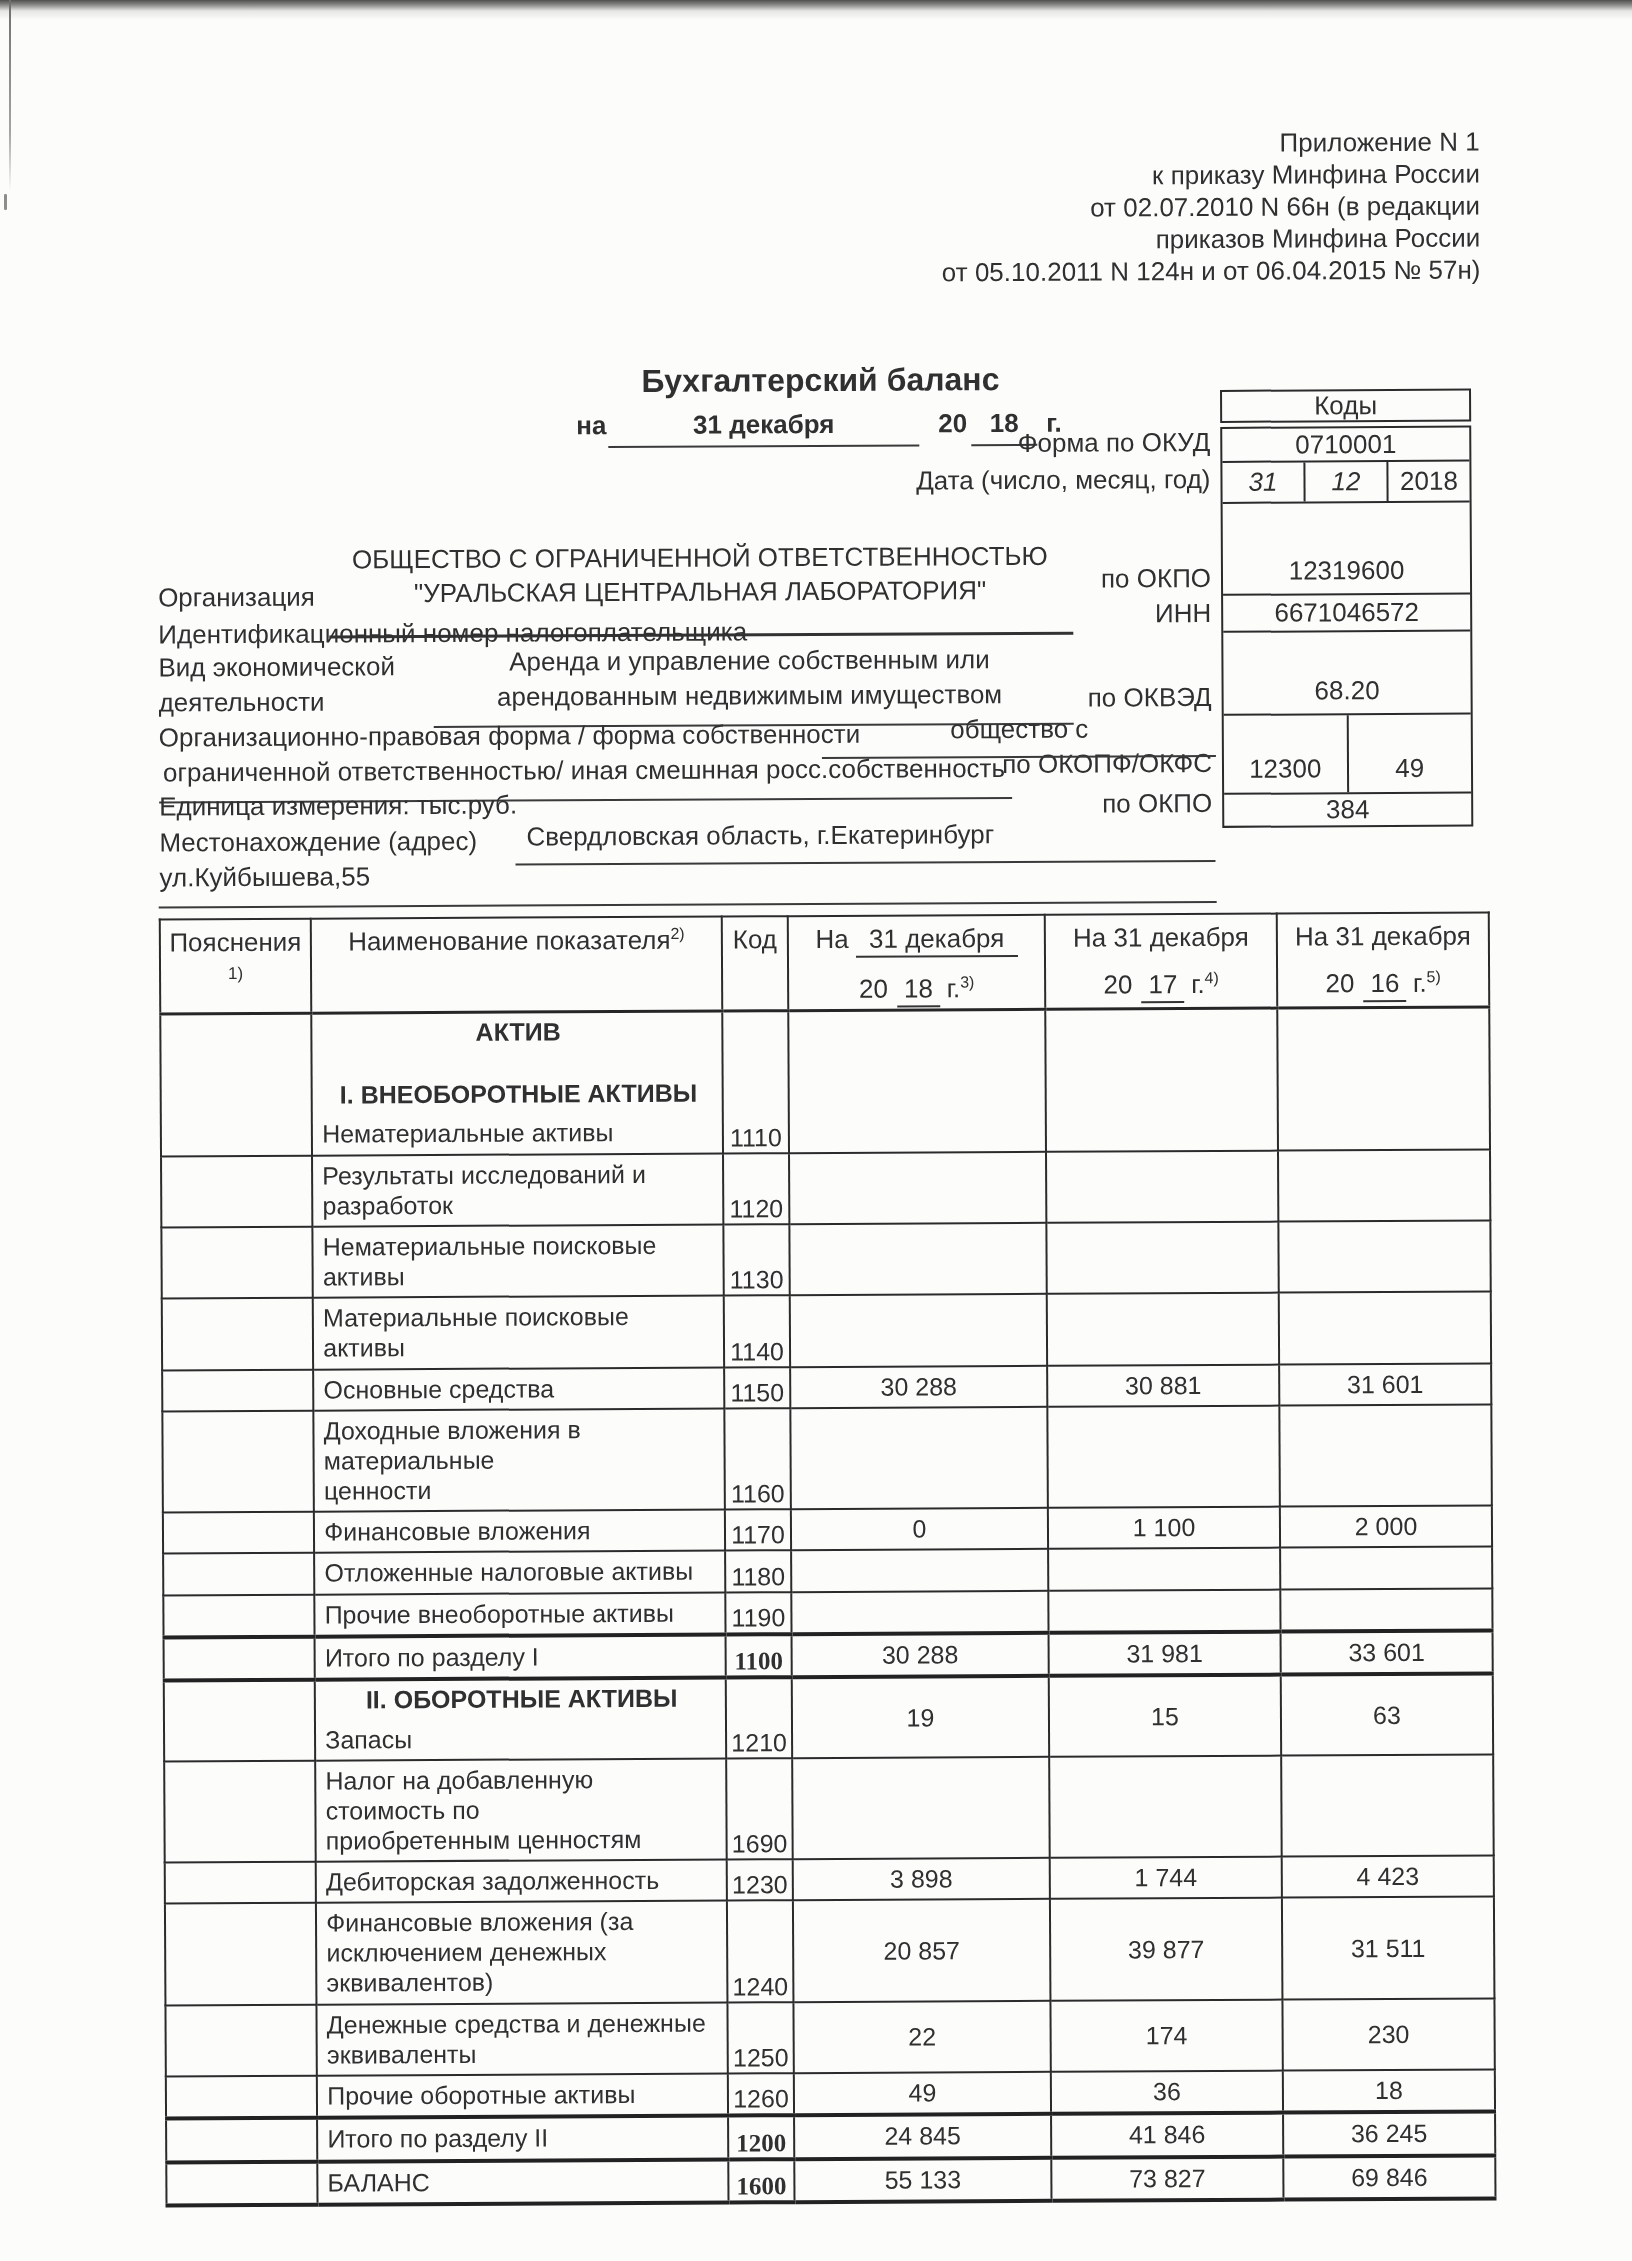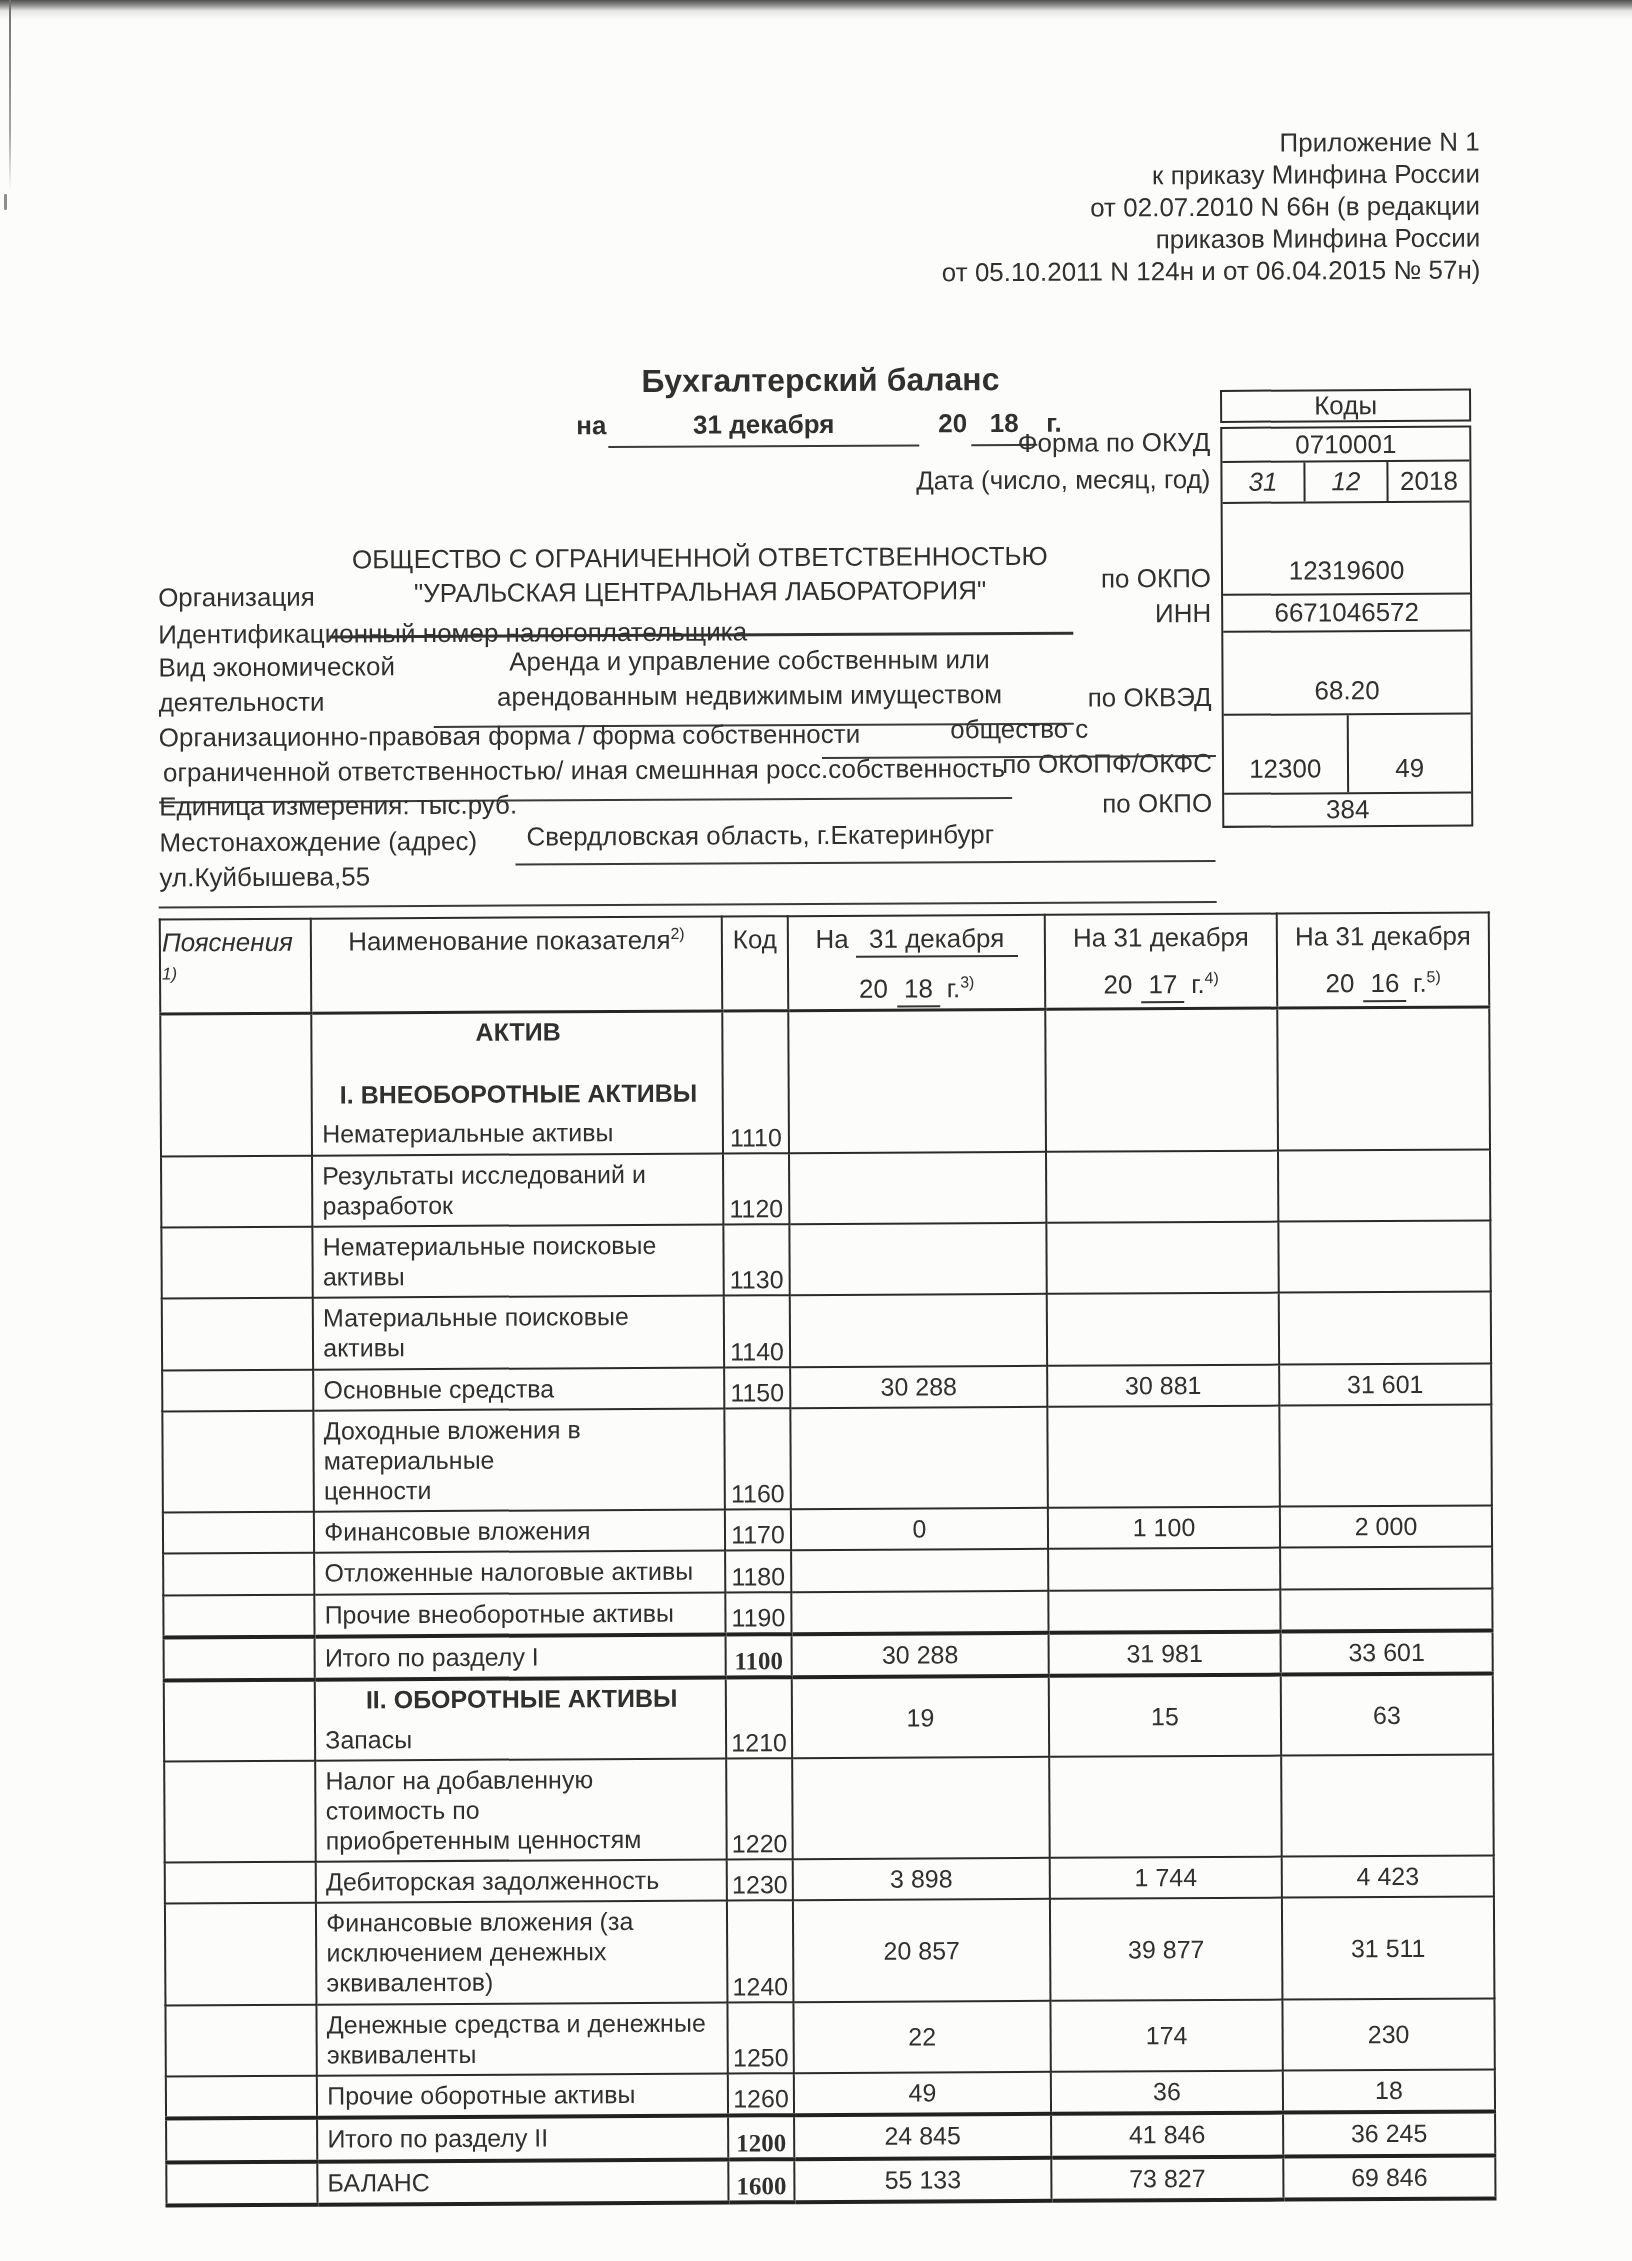--- a/index.html
+++ b/index.html
@@ -49,21 +49,21 @@
   .kr-okopf .dcell{flex:1;height:100%;display:flex;align-items:flex-end;justify-content:center;padding-bottom:8px;box-sizing:border-box;}
   .kr-okopf .dcell:first-child{border-right:2px solid #2b2b2b;}
   .kr-okei{height:31px;}
 
   
   .bal{position:absolute;left:155px;top:915px;width:1329px;border-collapse:collapse;
     table-layout:fixed;border:2.6px solid #2b2b2b;}
   .bal th,.bal td{border:2px solid #2b2b2b;box-sizing:border-box;}
   .bal thead th{border-bottom:3.3px solid #262626;font-weight:normal;font-size:26px;
     vertical-align:top;padding-top:6.6px;height:76px;}
-  .h-expl div{text-align:left;font-style:italic;}
+  .h-expl div{text-align:center;}
   .h-expl .sup-line{font-size:17px;margin-top:6.6px;}
   .h-name sup,.h-date sup{font-size:16px;vertical-align:super;}
   .h-date .dl2{margin-top:16px;}
   .udate{display:inline-block;min-width:151px;text-align:center;border-bottom:2.6px solid #333;padding:0 5.3px 1.3px;}
   .uyear{display:inline-block;min-width:43px;text-align:center;border-bottom:2.6px solid #333;margin:0 6.6px;padding-bottom:1.3px;}
   .cent{margin-right:2.6px;}
   .bal tbody td{font-size:25px;}
   .c-expl{background:transparent;}
   .c-name{vertical-align:bottom;padding:4px 6.6px 5.3px 9.2px;font-size:24px;}
   .nm{white-space:pre-line;line-height:30px;}
@@ -302,21 +302,21 @@
             <td class="c-val">19</td>
             <td class="c-val">15</td>
             <td class="c-val">63</td>
           </tr>
           <tr style="height: 66px;">
             <td class="c-expl"></td>
             <td class="c-name">
               <div class="nm">Налог на добавленную стоимость по
 приобретенным ценностям</div>
             </td>
-            <td class="c-code">1220</td>
+            <td class="c-code">1690</td>
             <td class="c-val"></td>
             <td class="c-val"></td>
             <td class="c-val"></td>
           </tr>
           <tr style="height: 33px;">
             <td class="c-expl"></td>
             <td class="c-name">
               <div class="nm">Дебиторская задолженность</div>
             </td>
             <td class="c-code">1230</td>

